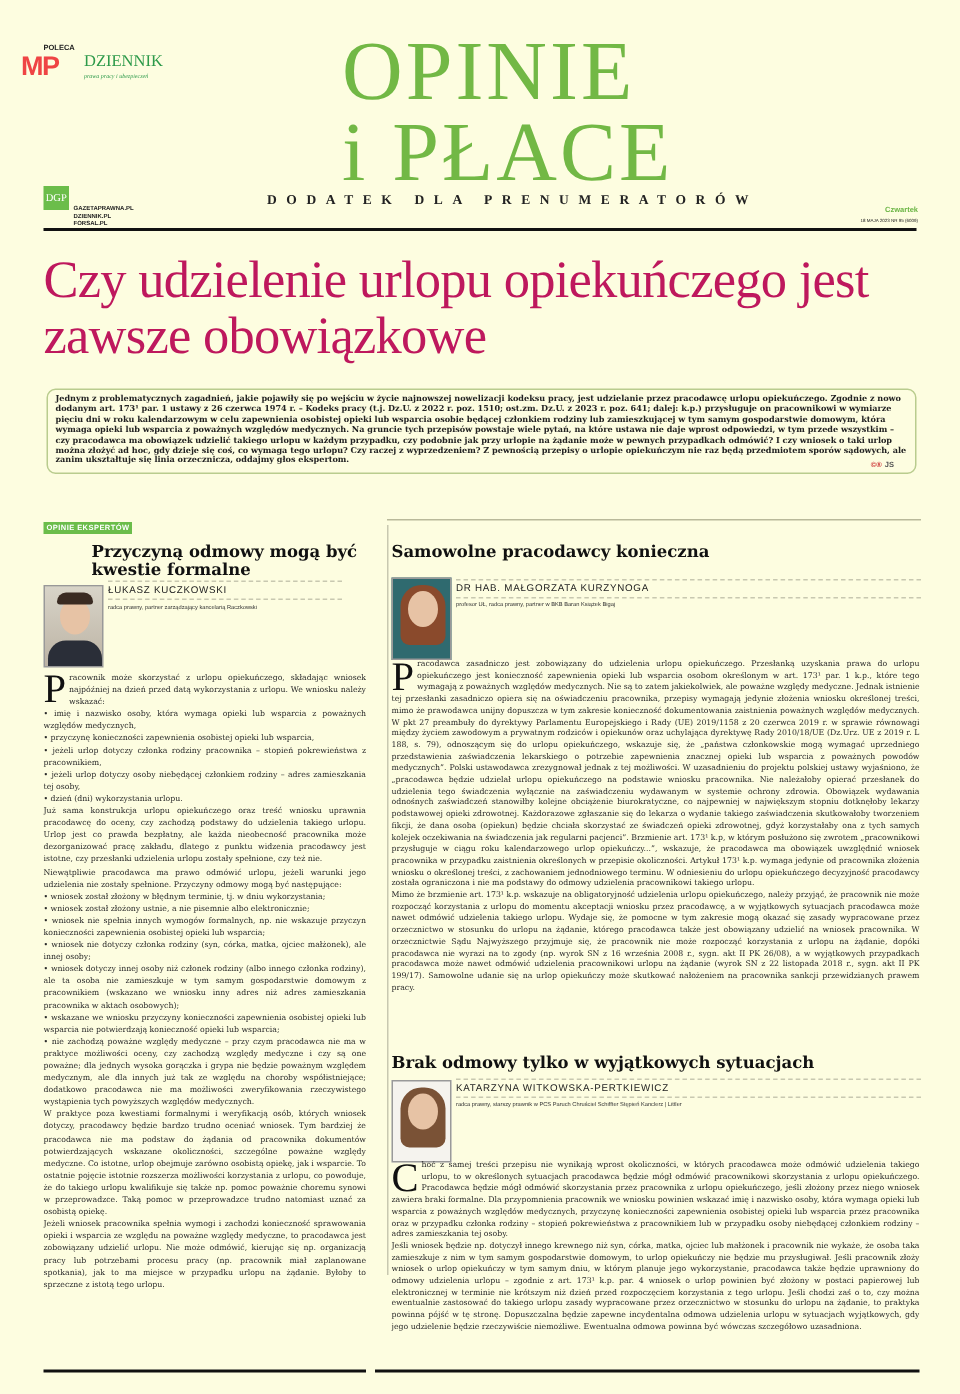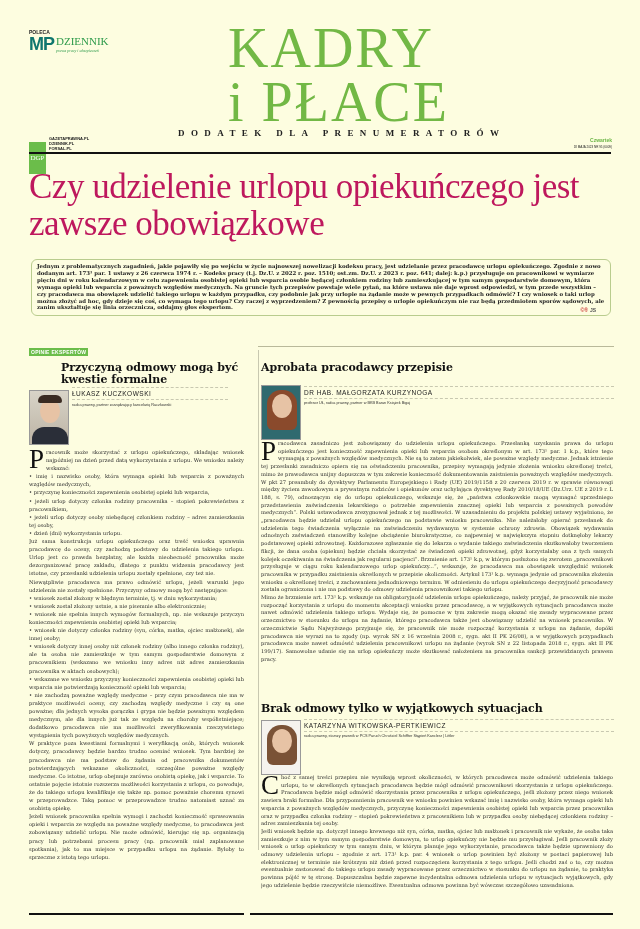--- a/index.html
+++ b/index.html
@@ -1,25 +1,25 @@
 <!DOCTYPE html>
 <html><head>
 <meta charset="utf-8">
 <style>
   * { box-sizing: border-box; margin: 0; padding: 0; }
   body { width: 640px; height: 929px; background: #fdfde0; font-family: "DejaVu Serif", serif; color: #222; overflow: hidden; position: relative; }
   .header { position: absolute; left: 0; top: 0; width: 640px; height: 155px; }
   .polec { position: absolute; left: 29px; top: 29px; font: bold 5px "Liberation Sans", sans-serif; }
-  .mp { position: absolute; left: 29px; top: 34px; font: bold 18px "Liberation Sans", sans-serif; color: #0f766e; letter-spacing: -1px; }
+  .mp { position: absolute; left: 14px; top: 34px; font: bold 18px "Liberation Sans", sans-serif; color: #ef4444; letter-spacing: -1px; }
   .monitor { position: absolute; left: 56px; top: 35px; font: 11px "Liberation Serif", serif; color: #2d9a4a; }
   .monitor-sub { position: absolute; left: 56px; top: 48px; font: italic 4px "Liberation Serif", serif; color: #2d9a4a; }
   .title1 { position: absolute; left: 228px; top: 20px; font: 56px "Liberation Serif", serif; color: #72b845; line-height: 56px; letter-spacing: 2px; }
   .title2 { position: absolute; left: 228px; top: 74px; font: 56px "Liberation Serif", serif; color: #72b845; line-height: 56px; letter-spacing: 2px; }
   .subtitle { position: absolute; left: 178px; top: 128px; font: bold 9px "Liberation Serif", serif; letter-spacing: 6.4px; color: #222; }
-  .dgp { position: absolute; left: 29px; top: 142px; width: 17px; height: 32px; background: #6bbd4a; color: #fff; font: 7px "Liberation Serif", serif; display: flex; align-items: center; justify-content: center; }
+  .dgp { position: absolute; left: 29px; top: 124px; width: 17px; height: 16px; background: #6bbd4a; color: #fff; font: 7px "Liberation Serif", serif; display: flex; align-items: center; justify-content: center; }
   .sites { position: absolute; left: 49px; top: 136px; font: bold 4px "Liberation Sans", sans-serif; line-height: 5px; }
   .day { position: absolute; right: 28px; top: 137px; font: bold 5px "Liberation Sans", sans-serif; color: #6bb545; }
   .date { position: absolute; right: 28px; top: 145px; font: 3px "Liberation Sans", sans-serif; }
   .rule { position: absolute; left: 29px; top: 152px; width: 582px; height: 2px; background: #111; }
   h1.headline { position: absolute; left: 29px; top: 168px; width: 590px; font: 35px "Liberation Serif", serif; line-height: 37px; color: #be185d; letter-spacing: -0.5px; }
   .lead { position: absolute; left: 31px; top: 259px; width: 580px; height: 57px; border: 1.5px solid #b9cc8e; border-radius: 6px; padding: 3px 5px; font: bold 5.4px "DejaVu Serif", serif; line-height: 6.9px; color: #222; }
   .cc { position: absolute; right: 14px; bottom: 2px; font: bold 5px "Liberation Sans", sans-serif; color: #c33; }
   .cc span { color: #555; margin-left: 2px; }
   .colrule { position: absolute; left: 258px; top: 350px; width: 1px; height: 500px; background: #c8c8b0; }
   .hrule { position: absolute; left: 258px; top: 346px; width: 356px; height: 1px; background: #b9b99a; }
@@ -40,21 +40,21 @@
   .botrule { position: absolute; height: 2px; background: #111; }
 </style>
 </head>
 <body>
 
 <div class="header">
   <div class="polec">POLECA</div>
   <div class="mp">MP</div>
   <div class="monitor">DZIENNIK</div>
   <div class="monitor-sub">prawa pracy i ubezpieczeń</div>
-  <div class="title1">KADRY</div>
+  <div class="title1">OPINIE</div>
   <div class="title2">i PŁACE</div>
   <div class="subtitle">DODATEK DLA PRENUMERATORÓW</div>
   <div class="dgp">DGP</div>
   <div class="sites">
     <div>GAZETAPRAWNA.PL</div>
     <div>DZIENNIK.PL</div>
     <div>FORSAL.PL</div>
   </div>
   <div class="day">Czwartek</div>
   <div class="date">18 MAJA 2023 NR 95 (6009)</div>
@@ -94,21 +94,21 @@
   <p>• wniosek nie spełnia innych wymogów formalnych, np. nie wskazuje przyczyn konieczności zapewnienia osobistej opieki lub wsparcia;</p>
   <p>• wniosek nie dotyczy członka rodziny (syn, córka, matka, ojciec małżonek), ale innej osoby;</p>
   <p>• wniosek dotyczy innej osoby niż członek rodziny (albo innego członka rodziny), ale ta osoba nie zamieszkuje w tym samym gospodarstwie domowym z pracownikiem (wskazano we wniosku inny adres niż adres zamieszkania pracownika w aktach osobowych);</p>
   <p>• wskazane we wniosku przyczyny konieczności zapewnienia osobistej opieki lub wsparcia nie potwierdzają konieczność opieki lub wsparcia;</p>
   <p>• nie zachodzą poważne względy medyczne – przy czym pracodawca nie ma w praktyce możliwości oceny, czy zachodzą względy medyczne i czy są one poważne; dla jednych wysoka gorączka i grypa nie będzie poważnym względem medycznym, ale dla innych już tak ze względu na choroby współistniejące; dodatkowo pracodawca nie ma możliwości zweryfikowania rzeczywistego wystąpienia tych powyższych względów medycznych.</p>
   <p>W praktyce poza kwestiami formalnymi i weryfikacją osób, których wniosek dotyczy, pracodawcy będzie bardzo trudno oceniać wniosek. Tym bardziej że pracodawca nie ma podstaw do żądania od pracownika dokumentów potwierdzających wskazane okoliczności, szczególne poważne względy medyczne. Co istotne, urlop obejmuje zarówno osobistą opiekę, jak i wsparcie. To ostatnie pojęcie istotnie rozszerza możliwości korzystania z urlopu, co powoduje, że do takiego urlopu kwalifikuje się także np. pomoc poważnie choremu synowi w przeprowadzce. Taką pomoc w przeprowadzce trudno natomiast uznać za osobistą opiekę.</p>
   <p>Jeżeli wniosek pracownika spełnia wymogi i zachodzi konieczność sprawowania opieki i wsparcia ze względu na poważne względy medyczne, to pracodawca jest zobowiązany udzielić urlopu. Nie może odmówić, kierując się np. organizacją pracy lub potrzebami procesu pracy (np. pracownik miał zaplanowane spotkania), jak to ma miejsce w przypadku urlopu na żądanie. Byłoby to sprzeczne z istotą tego urlopu.</p>
 </div>
 <div class="botrule" style="left:29px; top:913px; width:215px;"></div>
 
-<div class="sec-title" style="left:261px; top:362px; width:350px;">Aprobata pracodawcy przepisie</div>
+<div class="sec-title" style="left:261px; top:362px; width:350px;">Samowolne pracodawcy konieczna</div>
 <div class="photo photo-teal" style="left:261px; top:385px;">
   <div class="hair-long"></div>
   <div class="face"></div>
 </div>
 <div class="aname" style="left:304px; top:386px; width:310px;">DR HAB. MAŁGORZATA KURZYNOGA</div>
 <div class="arole" style="left:304px; top:401px;">profesor UŁ, radca prawny, partner w BKB Baran Książek Bigaj</div>
 <div class="body-text" style="left:261px; top:440px; width:352px; height:225px; overflow:hidden; line-height:7.7px;">
   <p><span class="dropcap">P</span><span>racodawca zasadniczo jest zobowiązany do udzielenia urlopu opiekuńczego. Przesłanką uzyskania prawa do urlopu opiekuńczego jest konieczność zapewnienia opieki lub wsparcia osobom określonym w art. 173¹ par. 1 k.p., które tego wymagają z poważnych względów medycznych. Nie są to zatem jakiekolwiek, ale poważne względy medyczne. Jednak istnienie tej przesłanki zasadniczo opiera się na oświadczeniu pracownika, przepisy wymagają jedynie złożenia wniosku określonej treści, mimo że prawodawca unijny dopuszcza w tym zakresie konieczność dokumentowania zaistnienia poważnych względów medycznych. W pkt 27 preambuły do dyrektywy Parlamentu Europejskiego i Rady (UE) 2019/1158 z 20 czerwca 2019 r. w sprawie równowagi między życiem zawodowym a prywatnym rodziców i opiekunów oraz uchylająca dyrektywę Rady 2010/18/UE (Dz.Urz. UE z 2019 r. L 188, s. 79), odnoszącym się do urlopu opiekuńczego, wskazuje się, że „państwa członkowskie mogą wymagać uprzedniego przedstawienia zaświadczenia lekarskiego o potrzebie zapewnienia znacznej opieki lub wsparcia z poważnych powodów medycznych”. Polski ustawodawca zrezygnował jednak z tej możliwości. W uzasadnieniu do projektu polskiej ustawy wyjaśniono, że „pracodawca będzie udzielał urlopu opiekuńczego na podstawie wniosku pracownika. Nie należałoby opierać przesłanek do udzielenia tego świadczenia wyłącznie na zaświadczeniu wydawanym w systemie ochrony zdrowia. Obowiązek wydawania odnośnych zaświadczeń stanowiłby kolejne obciążenie biurokratyczne, co najpewniej w największym stopniu dotknęłoby lekarzy podstawowej opieki zdrowotnej. Każdorazowe zgłaszanie się do lekarza o wydanie takiego zaświadczenia skutkowałoby tworzeniem fikcji, że dana osoba (opiekun) będzie chciała skorzystać ze świadczeń opieki zdrowotnej, gdyż korzystałaby ona z tych samych kolejek oczekiwania na świadczenia jak regularni pacjenci”. Brzmienie art. 173¹ k.p, w którym posłużono się zwrotem „pracownikowi przysługuje w ciągu roku kalendarzowego urlop opiekuńczy...”, wskazuje, że pracodawca ma obowiązek uwzględnić wniosek pracownika w przypadku zaistnienia określonych w przepisie okoliczności. Artykuł 173¹ k.p. wymaga jedynie od pracownika złożenia wniosku o określonej treści, z zachowaniem jednodniowego terminu. W odniesieniu do urlopu opiekuńczego decyzyjność pracodawcy została ograniczona i nie ma podstawy do odmowy udzielenia pracownikowi takiego urlopu.</span></p>
   <p>Mimo że brzmienie art. 173¹ k.p. wskazuje na obligatoryjność udzielenia urlopu opiekuńczego, należy przyjąć, że pracownik nie może rozpocząć korzystania z urlopu do momentu akceptacji wniosku przez pracodawcę, a w wyjątkowych sytuacjach pracodawca może nawet odmówić udzielenia takiego urlopu. Wydaje się, że pomocne w tym zakresie mogą okazać się zasady wypracowane przez orzecznictwo w stosunku do urlopu na żądanie, którego pracodawca także jest obowiązany udzielić na wniosek pracownika. W orzecznictwie Sądu Najwyższego przyjmuje się, że pracownik nie może rozpocząć korzystania z urlopu na żądanie, dopóki pracodawca nie wyrazi na to zgody (np. wyrok SN z 16 września 2008 r., sygn. akt II PK 26/08), a w wyjątkowych przypadkach pracodawca może nawet odmówić udzielenia pracownikowi urlopu na żądanie (wyrok SN z 22 listopada 2018 r., sygn. akt II PK 199/17). Samowolne udanie się na urlop opiekuńczy może skutkować nałożeniem na pracownika sankcji przewidzianych prawem pracy.</p>
 </div>

